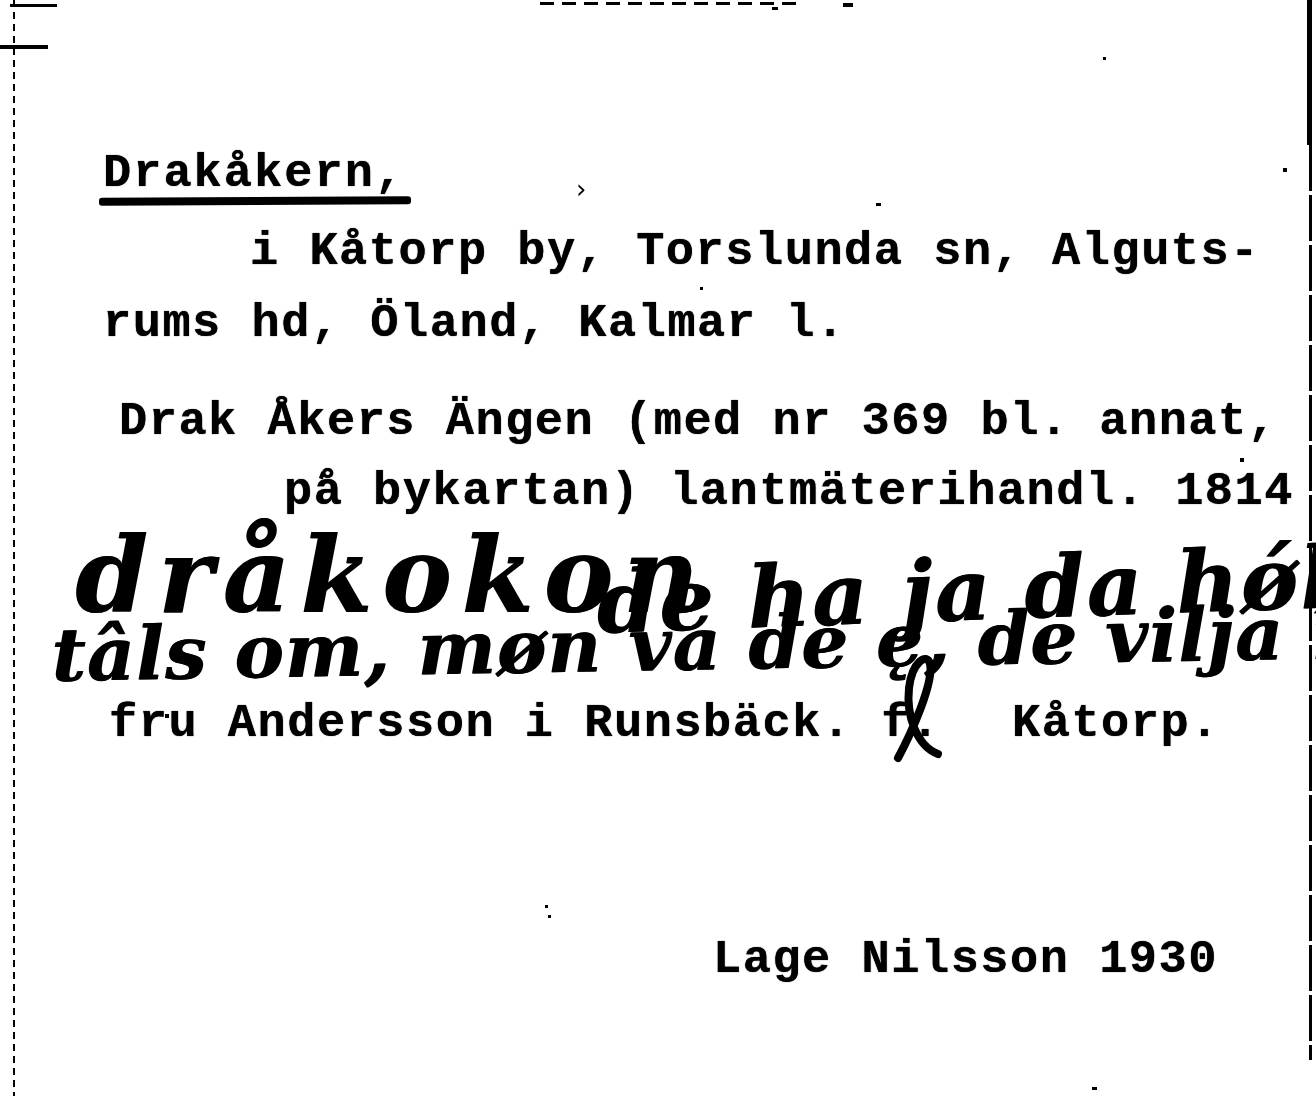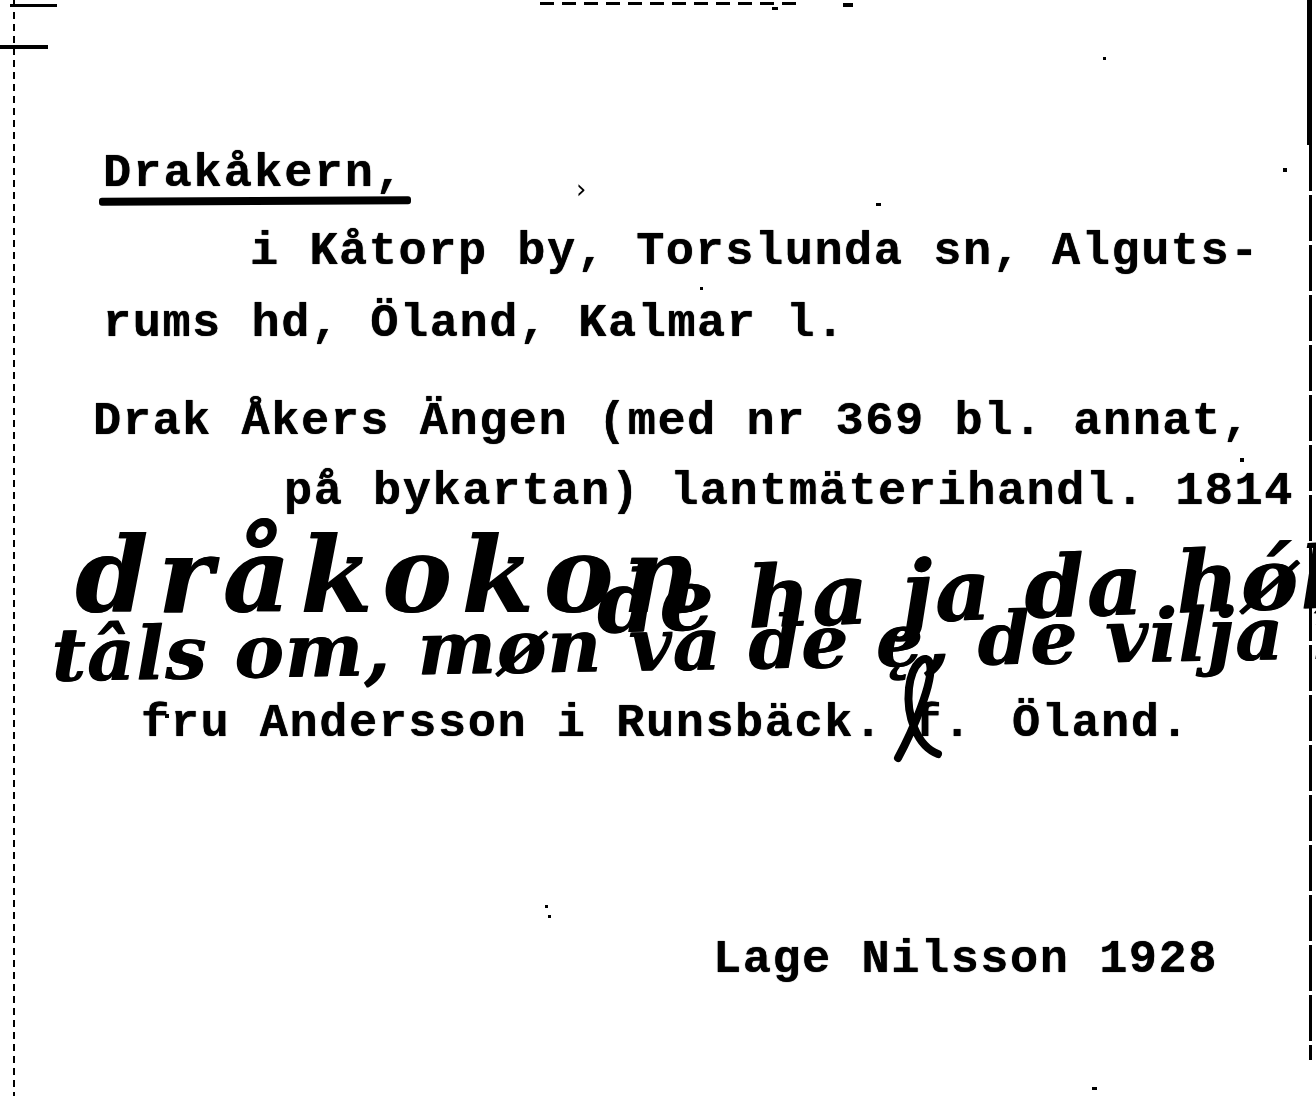--- a/index.html
+++ b/index.html
@@ -71,28 +71,28 @@
   <div class="speck" style="left:165px;top:714px;width:4px;height:4px;"></div>
   <div class="speck" style="left:1092px;top:1087px;width:5px;height:3px;"></div>
   <span class="abs chevron" style="left:576px;top:176px;">›</span>
 
   <span class="abs typed heading" style="left:103px;top:150px;font-family:Liberation Mono, monospace;">Drakåkern,</span>
   <div class="rule abs" style="left:99px;top:197px;width:312px;height:8px;transform:rotate(-0.3deg);border-radius:3px;"></div>
 
   <span class="abs typed" style="left:103px;top:300px;">rums hd, Öland, Kalmar l.</span>
   <span class="abs typed" style="left:250px;top:228px;">i Kåtorp by, Torslunda sn, Alguts-</span>
 
-  <span class="abs typed" style="left:93px;top:398px;">Drak Åkers Ängen (med nr 369 bl. annat,</span>
+  <span class="abs typed" style="left:119px;top:398px;">Drak Åkers Ängen (med nr 369 bl. annat,</span>
   <span class="abs typed" style="left:252px;top:468px;margin-left:32px;">på bykartan) lantmäterihandl. 1814</span>
 
   <span class="abs hand hw1" style="left:75px;top:524px;">dråkokon</span>
   <span class="abs hand hw2" style="left:598px;top:560px;">de ha ja da hǿl</span>
   <span class="abs hand hw3" style="left:52px;top:618px;">tâls om, møn va de ę, de vilja înl</span>
 
-  <span class="abs typed" style="left:109px;top:700px;margin-left:32px;">fru Andersson i Runsbäck. f.</span>
+  <span class="abs typed" style="left:109px;top:700px;">fru Andersson i Runsbäck. f.</span>
   <svg class="abs" style="left:890px;top:652px;" width="56" height="112" viewBox="0 0 56 112">
     <path d="M8 106 C22 80 44 30 40 12 C37 0 22 10 19 36 C16 64 27 94 48 102" fill="none" stroke="#000" stroke-width="8" stroke-linecap="round"></path>
   </svg>
-  <span class="abs typed" style="left:1012px;top:700px;">Öland.</span>
+  <span class="abs typed" style="left:1012px;top:700px;">Kåtorp.</span>
 
-  <span class="abs typed" style="left:713px;top:936px;">Lage Nilsson 1928</span>
+  <span class="abs typed" style="left:713px;top:936px;">Lage Nilsson 1930</span>
 
 </div>
 
 </body></html>

